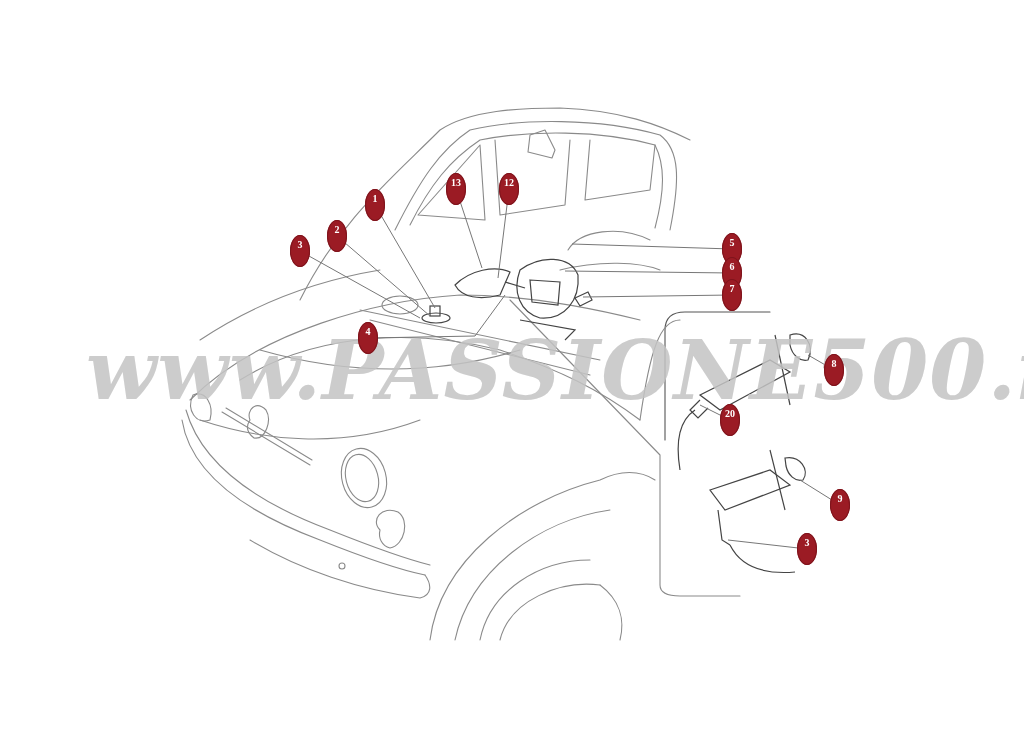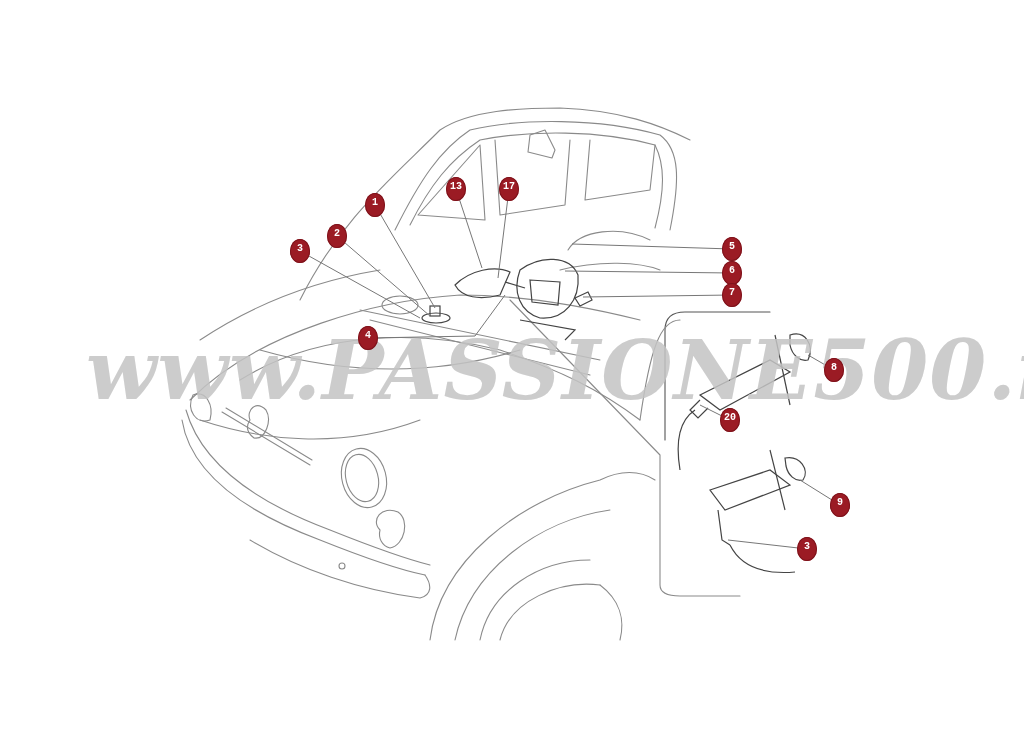--- a/index.html
+++ b/index.html
@@ -10,22 +10,22 @@
   .line-dark { fill: none; stroke: #555; stroke-width: 1.1; stroke-linecap: round; }
   .leader { fill: none; stroke: #777; stroke-width: 1; }
   .part { fill: none; stroke: #444; stroke-width: 1.2; }
   .watermark {
     position: absolute; left: 86px; top: 322px; width: 860px;
     font-family: "DejaVu Serif", serif; font-style: italic; font-weight: bold;
     font-size: 82px; letter-spacing: 1px; color: #c4c4c4; opacity: 0.85;
     white-space: nowrap; pointer-events: none;
   }
   .marker {
-    position: absolute; width: 20px; height: 24px; border-radius: 50%;
-    background: #9b1b24; color: #fff; font-family: Liberation Mono, monospace;
+    position: absolute; width: 20px; height: 32px; border-radius: 50%;
+    background: #9b1b24; color: #fff; font-family: Liberation Serif, serif;
     font-weight: bold; font-size: 10px; line-height: 20px; text-align: center;
     transform: translate(-50%, -50%); cursor: pointer;
     box-shadow: 0 0 0 1px #7e141c inset;
   }
 </style>
 </head>
 <body>
 
 <svg id="diagram" viewBox="0 0 1024 750" xmlns="http://www.w3.org/2000/svg">
 
@@ -120,15 +120,15 @@
   <div class="marker" style="left:337px;top:236px">2</div>
   <div class="marker" style="left:300px;top:251px">3</div>
   <div class="marker" style="left:368px;top:338px">4</div>
   <div class="marker" style="left:732px;top:249px">5</div>
   <div class="marker" style="left:732px;top:273px">6</div>
   <div class="marker" style="left:732px;top:295px">7</div>
   <div class="marker" style="left:834px;top:370px">8</div>
   <div class="marker" style="left:840px;top:505px">9</div>
   <div class="marker" style="left:730px;top:420px">20</div>
   <div class="marker" style="left:807px;top:549px">3</div>
-  <div class="marker" style="left:509px;top:189px">17</div>
+  <div class="marker" style="left:509px;top:189px">12</div>
   <div class="marker" style="left:456px;top:189px">13</div>
 </div>
 
 </body></html>

